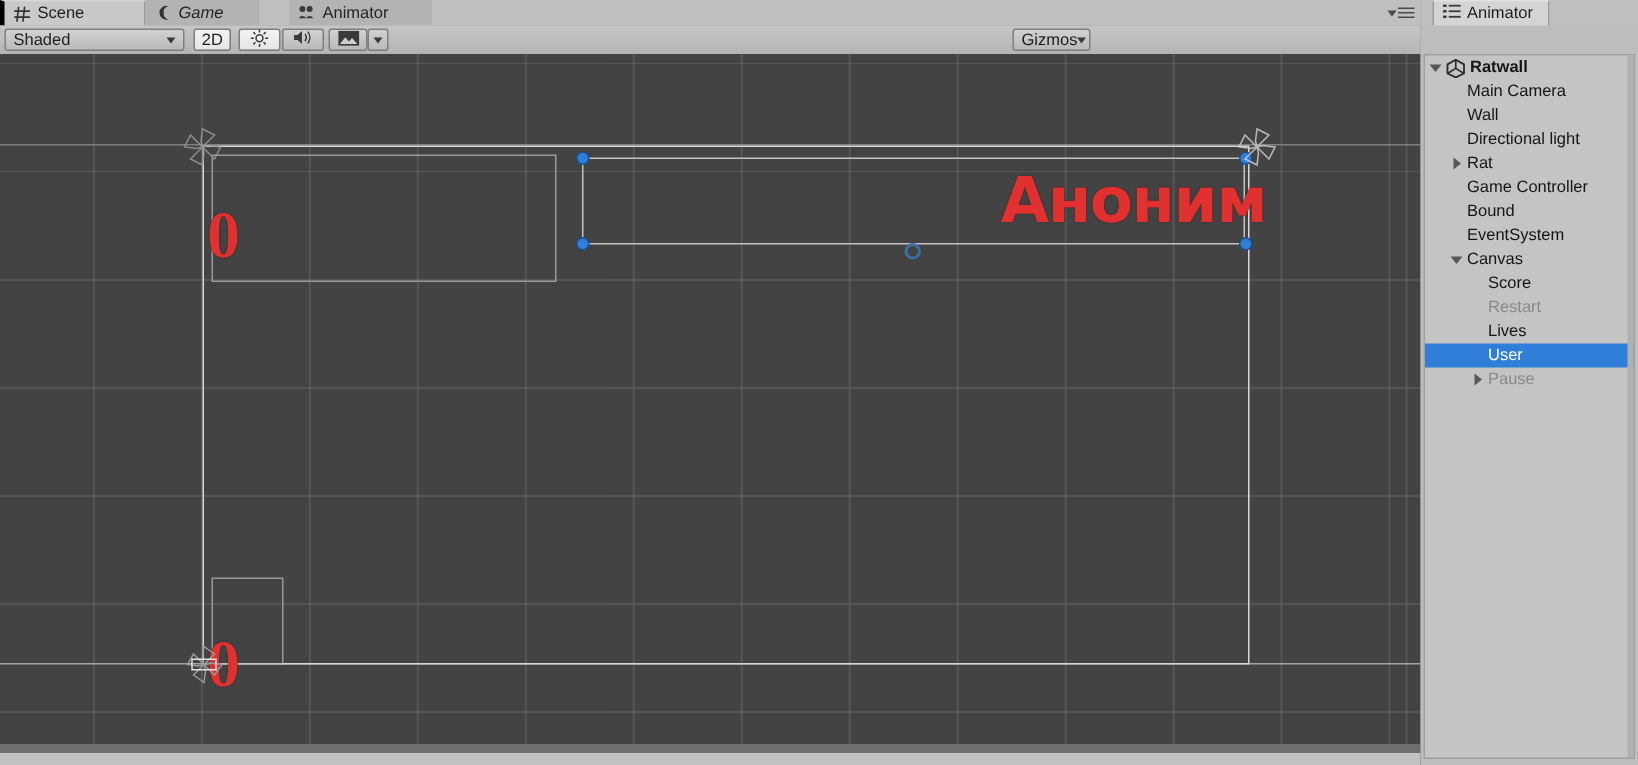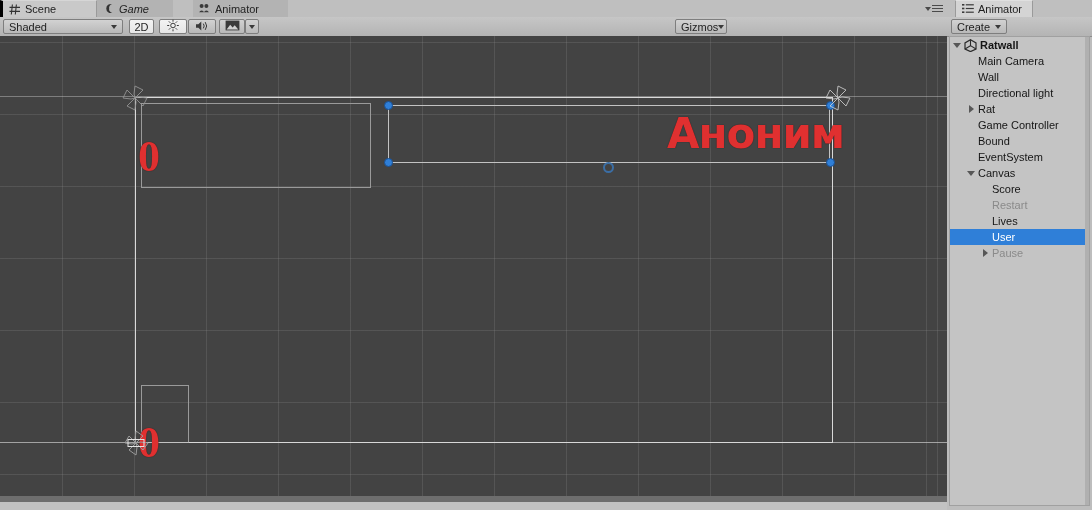--- a/index.html
+++ b/index.html
@@ -303,26 +303,20 @@
               <rect x="3.8" y="1.2" width="8" height="1.2"></rect>
               <rect x="3.8" y="4.9" width="8" height="1.2"></rect>
               <rect x="3.8" y="8.6" width="8" height="1.2"></rect>
             </g>
           </svg>
         </span>
         <span>Animator</span>
       </div>
     </div>
 
-    <div class="hier-toolbar">
-      <div class="create-btn">
-        <span>Create</span>
-        <span class="caret"></span>
-      </div>
-    </div>
 
     <div class="hier-list" id="hier-list">
       <div class="hrow rootrow" style="padding-left: 2px;">
           <span class="twisty down"></span>
           <span class="unityicon"><svg width="13" height="13" viewBox="0 0 13 13">
               <path d="M6.5 0.8 L12 3.9 L12 10 L6.5 12.6 L1 10 L1 3.9 Z" fill="none" stroke="#2b2b2b" stroke-width="1.2"></path>
               <path d="M6.5 0.8 L6.5 6.6 L1 10 M6.5 6.6 L12 10" fill="none" stroke="#2b2b2b" stroke-width="1.1"></path>
             </svg></span>
           <span class="hlabel">Ratwall</span>
         </div>

